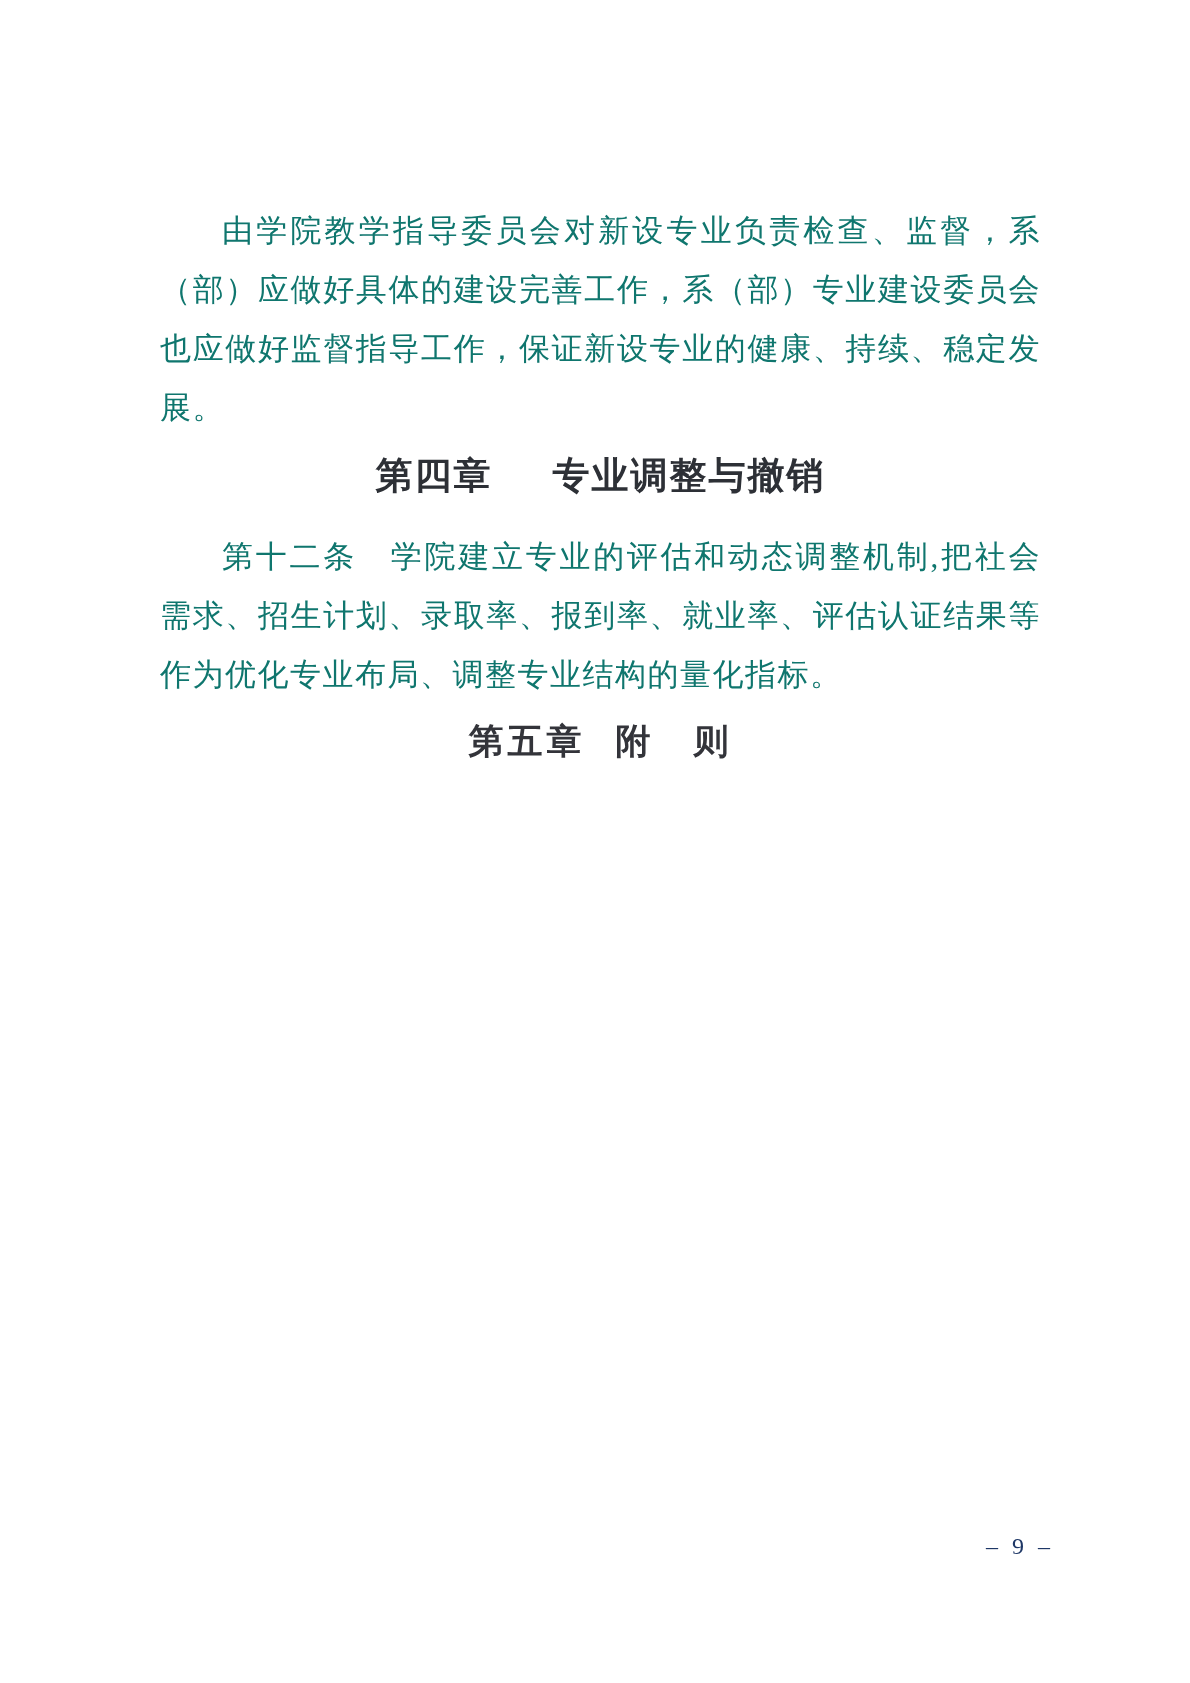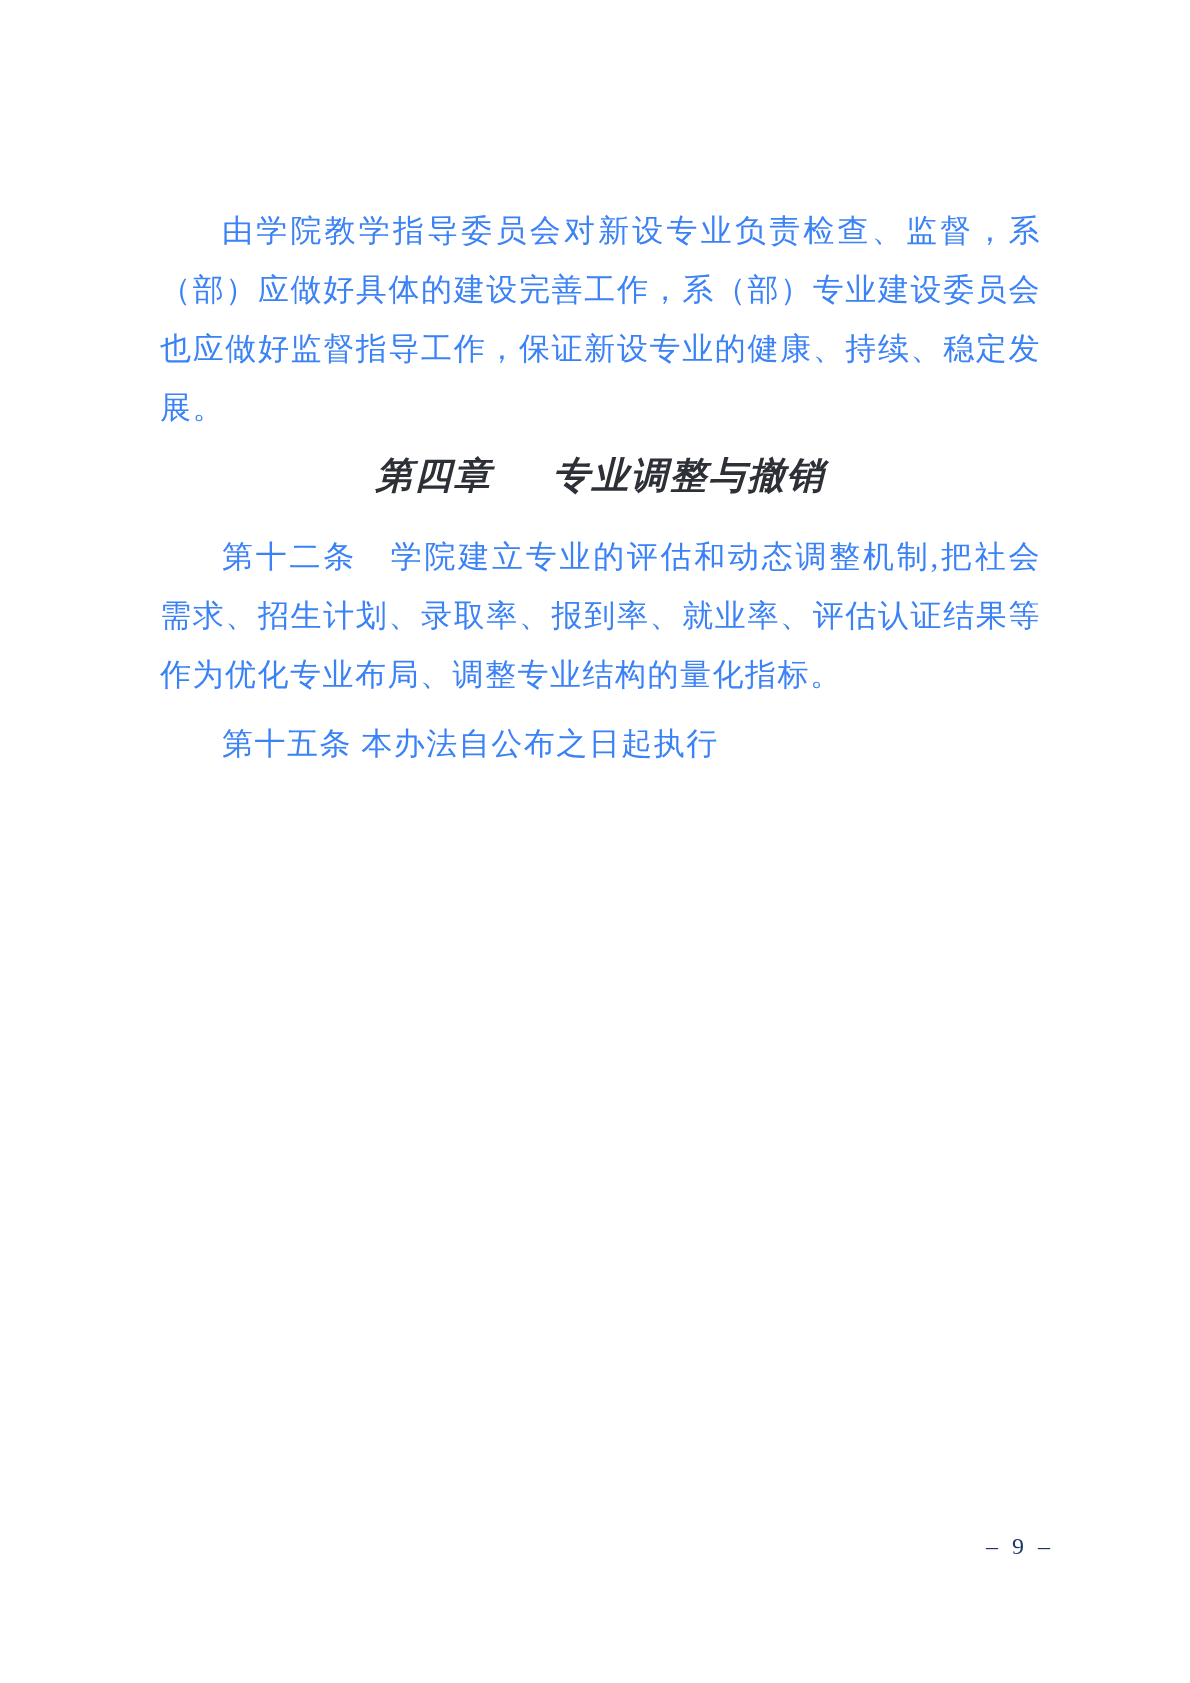--- a/index.html
+++ b/index.html
@@ -18,37 +18,36 @@
   .content {
     position: absolute;
     left: 160px;
     top: 201px;
     width: 881px;
   }
   .body-para {
     font-size: 31px;
     line-height: 59px;
     letter-spacing: 1.5px;
-    color: #3b82f6;
+    color: #0f766e;
     text-align: justify;
     text-justify: inter-character;
     text-indent: 2em;
     margin: 0 0 10px 0;
     font-weight: 400;
   }
   .chapter-heading-4 {
     text-align: center;
     font-family: "Liberation Sans", "DejaVu Sans", sans-serif;
     font-size: 37px;
     line-height: 50px;
     font-weight: bold;
     color: #2d3036;
     letter-spacing: 2px;
     margin: 14px 0 26px 0;
-    font-style: italic;
   }
   .chapter4-title {
     margin-left: 60px;
   }
   .chapter-heading-5 {
     text-align: center;
     font-family: "Liberation Serif", "DejaVu Serif", serif;
     font-size: 35px;
     line-height: 48px;
     font-weight: bold;
@@ -80,20 +79,20 @@
   <div class="content">
 
     <p class="body-para">由学院教学指导委员会对新设专业负责检查、监督，系（部）应做好具体的建设完善工作，系（部）专业建设委员会也应做好监督指导工作，保证新设专业的健康、持续、稳定发展。</p>
 
     <h1 class="chapter-heading-4"><span>第四章</span><span class="chapter4-title">专业调整与撤销</span></h1>
 
     <p class="body-para">第十二条　学院建立专业的评估和动态调整机制,把社会需求、招生计划、录取率、报到率、就业率、评估认证结果等作为优化专业布局、调整专业结构的量化指标。</p>
 
 
 
+    <h2 class="chapter-heading-5"><span>第五章</span><span class="chapter5-title">附　则</span></h2>
 
-    <p class="body-para single-line">第十五条 本办法自公布之日起执行</p>
 
 
   </div>
 
   <div class="page-number">– 9 –</div>
 </div>
 
 </body></html>

